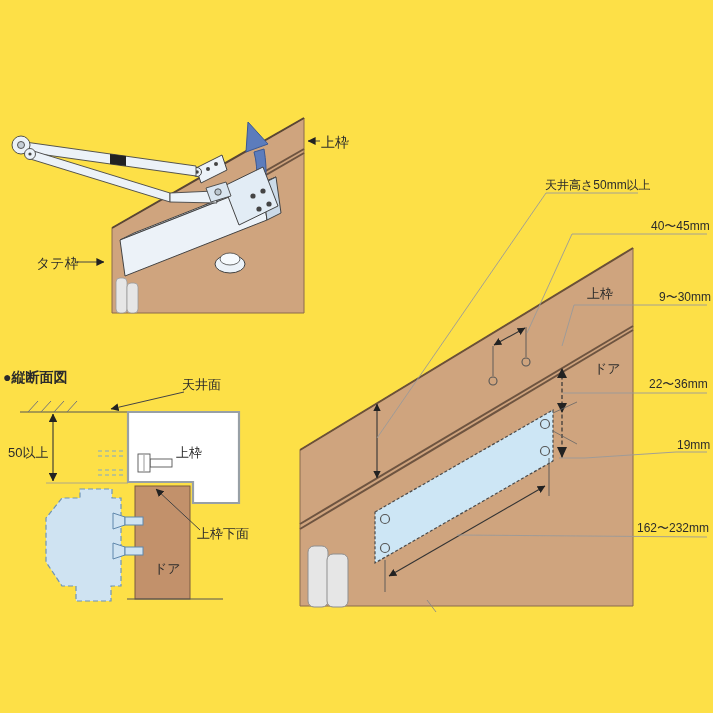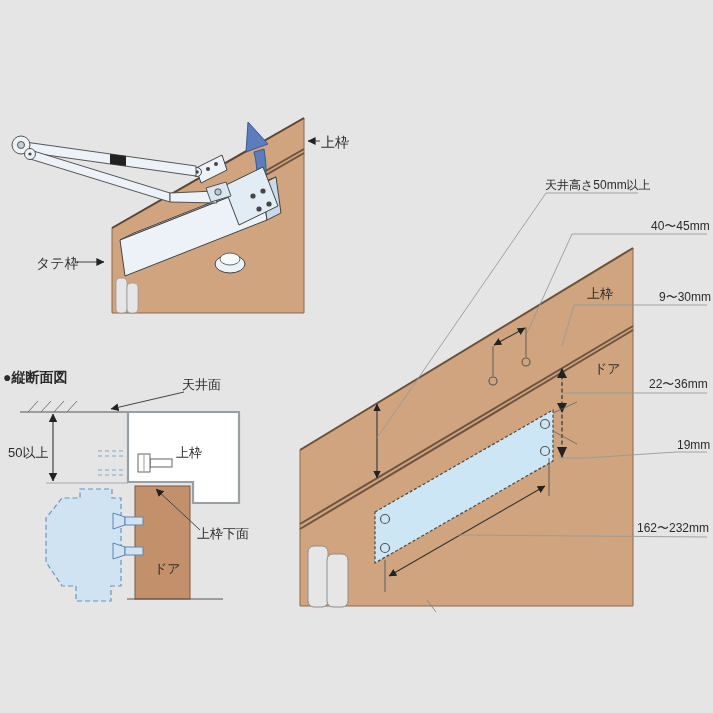--- a/index.html
+++ b/index.html
@@ -1,16 +1,16 @@
 <!DOCTYPE html>
 <html><head>
 <meta charset="utf-8">
 <style>
   html,body{margin:0;padding:0;background:#fff;}
-  #stage{position:relative;width:713px;height:713px;background:#e5e5e5;overflow:hidden;
+  #stage{position:relative;width:713px;height:713px;background:#fde047;overflow:hidden;
          font-family:"Liberation Sans","DejaVu Sans",sans-serif;}
   svg{position:absolute;overflow:visible;}
   svg text{font-family:"Liberation Sans","DejaVu Sans",sans-serif;fill:#2b2b2b;}
   .lbl{font-size:13px;}
   .lbl-lg{font-size:14px;}
   .red{font-size:12px;}
   .title{font-size:14px;font-weight:600;}
 </style>
 </head>
 <body>

